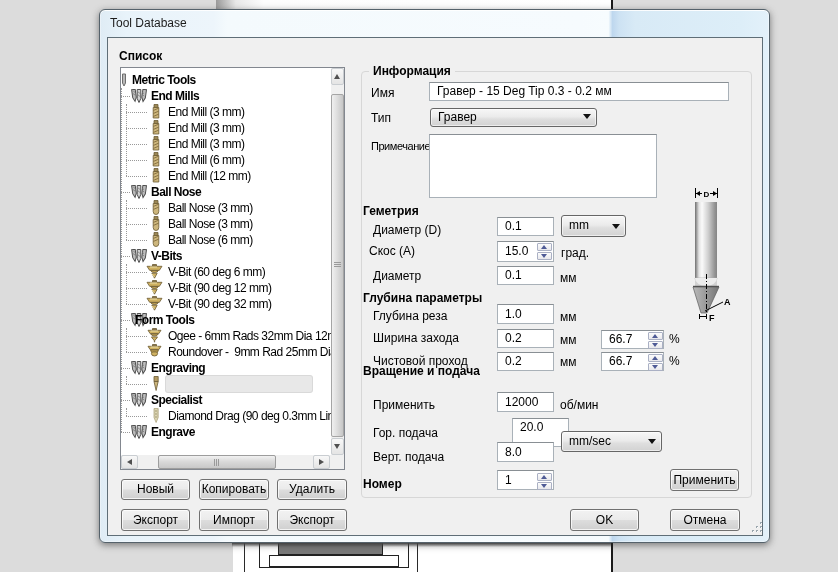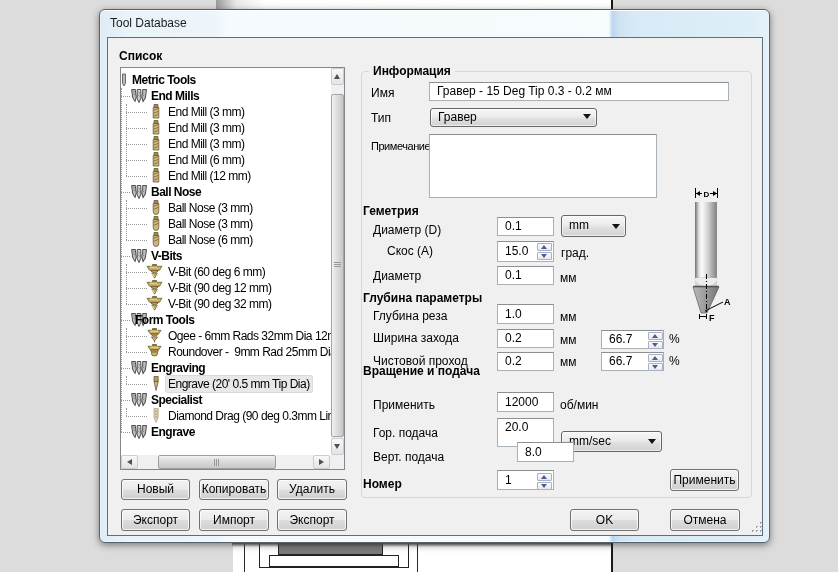--- a/index.html
+++ b/index.html
@@ -158,21 +158,20 @@
         <path d="M7.2 0.5 h3.6 v9 l-1.8 4 l-1.8 -4 z" fill="#d2d2d2"></path>
         <path d="M3.2 2 l2 1.6 M2.9 4.5 l2.2 1.6 M7.5 2.5 l2.6 2 M7.5 5.5 l2.6 2 M12 3 l2 1.6 M12.3 5.5 l2 1.6" fill="none" stroke="#787878" stroke-width="0.8"></path>
       </g>
     </svg>
 <div class="tr b" style="left:30px;top:292px">Engraving</div>
 <div class="doth" style="left:5px;top:316px;width:21px"></div>
 <svg class="a" style="left:29px;top:308px" width="13" height="16" viewBox="0 0 13 16">
       <use href="#i_en"></use>
     </svg>
 <div class="a" style="left:45px;top:308px;width:146px;height:16px;background:#e8e8e8;border-radius:2px;box-shadow:0 0 0 1px #d9d9d9"></div>
-<div class="tr" style="left:47px;top:308px">Engrave (20' 0.5 mm Tip Dia)</div>
 <div class="doth" style="left:0px;top:332px;width:9px"></div>
 <svg class="a" style="left:9px;top:325px" width="18" height="14" viewBox="0 0 18 14">
       <g stroke="#4f4f4f" stroke-width="1">
         <path d="M2.5 0.5 h3.6 v8 l-1.8 4 l-1.8 -4 z" fill="#bdbdbd" transform="rotate(-8 4 7)"></path>
         <path d="M12 0.5 h3.6 v8 l-1.8 4 l-1.8 -4 z" fill="#bdbdbd" transform="rotate(8 14 7)"></path>
         <path d="M7.2 0.5 h3.6 v9 l-1.8 4 l-1.8 -4 z" fill="#d2d2d2"></path>
         <path d="M3.2 2 l2 1.6 M2.9 4.5 l2.2 1.6 M7.5 2.5 l2.6 2 M7.5 5.5 l2.6 2 M12 3 l2 1.6 M12.3 5.5 l2 1.6" fill="none" stroke="#787878" stroke-width="0.8"></path>
       </g>
     </svg>
 <div class="tr b" style="left:30px;top:324px">Specialist</div>
@@ -262,21 +261,21 @@
 <div class="lbl" style="left:371px;top:112px">Тип</div>
 <div class="combo" style="left:430px;top:108px;width:167px;height:19px">Гравер</div>
 <div class="car" style="left:583px;top:114px"></div>
 <div class="lbl" style="left:371px;top:140px;font-size:11px;letter-spacing:-0.45px">Примечание</div>
 <div class="tb" style="left:429px;top:134px;width:228px;height:64px"></div>
 <div class="lbl b" style="left:363px;top:205px">Геметрия</div>
 <div class="lbl" style="left:373px;top:224px">Диаметр (D)</div>
 <div class="tb" style="left:497px;top:217px;width:57px;height:19px">0.1</div>
 <div class="combo" style="left:561px;top:215px;width:65px;height:22px;line-height:19px">mm</div>
 <div class="car" style="left:612px;top:224px"></div>
-<div class="lbl" style="left:387px;top:245px">Скос (А)</div>
+<div class="lbl" style="left:369px;top:245px">Скос (А)</div>
 <div class="tb" style="left:497px;top:241px;width:57px;height:21px;line-height:19px">15.0</div>
 <div class="a" style="left:537px;top:243px;width:15px;height:8px;background:linear-gradient(#fcfcfc,#e8e8ec);border:1px solid #aab0c4;border-radius:1px"></div>
 <div class="a" style="left:541px;top:245px;width:0;height:0;border-left:3.5px solid transparent;border-right:3.5px solid transparent;border-bottom:4px solid #4f5b96"></div>
 <div class="a" style="left:537px;top:252px;width:15px;height:8px;background:linear-gradient(#fcfcfc,#e8e8ec);border:1px solid #aab0c4;border-radius:1px"></div>
 <div class="a" style="left:541px;top:254px;width:0;height:0;border-left:3.5px solid transparent;border-right:3.5px solid transparent;border-top:4px solid #4f5b96"></div>
 <div class="lbl" style="left:561px;top:247px">град.</div>
 <div class="lbl" style="left:373px;top:270px">Диаметр</div>
 <div class="tb" style="left:497px;top:266px;width:57px;height:19px">0.1</div>
 <div class="lbl" style="left:560px;top:272px">мм</div>
 <div class="lbl b" style="left:363px;top:292px">Глубина параметры</div>
@@ -299,25 +298,25 @@
 <div class="a" style="left:648px;top:354px;width:15px;height:8px;background:linear-gradient(#fcfcfc,#e8e8ec);border:1px solid #aab0c4;border-radius:1px"></div>
 <div class="a" style="left:652px;top:356px;width:0;height:0;border-left:3.5px solid transparent;border-right:3.5px solid transparent;border-bottom:4px solid #4f5b96"></div>
 <div class="a" style="left:648px;top:363px;width:15px;height:8px;background:linear-gradient(#fcfcfc,#e8e8ec);border:1px solid #aab0c4;border-radius:1px"></div>
 <div class="a" style="left:652px;top:365px;width:0;height:0;border-left:3.5px solid transparent;border-right:3.5px solid transparent;border-top:4px solid #4f5b96"></div>
 <div class="lbl" style="left:669px;top:355px">%</div>
 <div class="lbl b" style="left:363px;top:365px">Вращение и подача</div>
 <div class="lbl" style="left:373px;top:399px">Применить</div>
 <div class="tb" style="left:497px;top:392px;width:57px;height:20px;line-height:18px">12000</div>
 <div class="lbl" style="left:560px;top:399px">об/мин</div>
 <div class="lbl" style="left:373px;top:427px">Гор. подача</div>
-<div class="tb" style="left:497px;top:418px;width:57px;height:29px">20.0</div>
+<div class="tb" style="left:512px;top:418px;width:57px;height:29px">20.0</div>
 <div class="combo" style="left:561px;top:431px;width:101px;height:21px;line-height:19px">mm/sec</div>
 <div class="car" style="left:648px;top:439px"></div>
 <div class="lbl" style="left:373px;top:451px">Верт. подача</div>
-<div class="tb" style="left:517px;top:442px;width:57px;height:20px;line-height:18px">8.0</div>
+<div class="tb" style="left:497px;top:442px;width:57px;height:20px;line-height:18px">8.0</div>
 <div class="lbl b" style="left:363px;top:478px">Номер</div>
 <div class="tb" style="left:497px;top:470px;width:57px;height:20px;line-height:18px">1</div>
 <div class="a" style="left:537px;top:473px;width:15px;height:8px;background:linear-gradient(#fcfcfc,#e8e8ec);border:1px solid #aab0c4;border-radius:1px"></div>
 <div class="a" style="left:541px;top:475px;width:0;height:0;border-left:3.5px solid transparent;border-right:3.5px solid transparent;border-bottom:4px solid #4f5b96"></div>
 <div class="a" style="left:537px;top:482px;width:15px;height:8px;background:linear-gradient(#fcfcfc,#e8e8ec);border:1px solid #aab0c4;border-radius:1px"></div>
 <div class="a" style="left:541px;top:484px;width:0;height:0;border-left:3.5px solid transparent;border-right:3.5px solid transparent;border-top:4px solid #4f5b96"></div>
 <div class="btn" style="left:670px;top:469px;width:69px;height:22px;line-height:20px">Применить</div>
 <div class="btn" style="left:570px;top:509px;width:69px;height:22px;line-height:20px">OK</div>
 <div class="btn" style="left:670px;top:509px;width:70px;height:22px;line-height:20px">Отмена</div>
 <svg class="a" style="left:751px;top:521px" width="12" height="12" viewBox="0 0 12 12">

